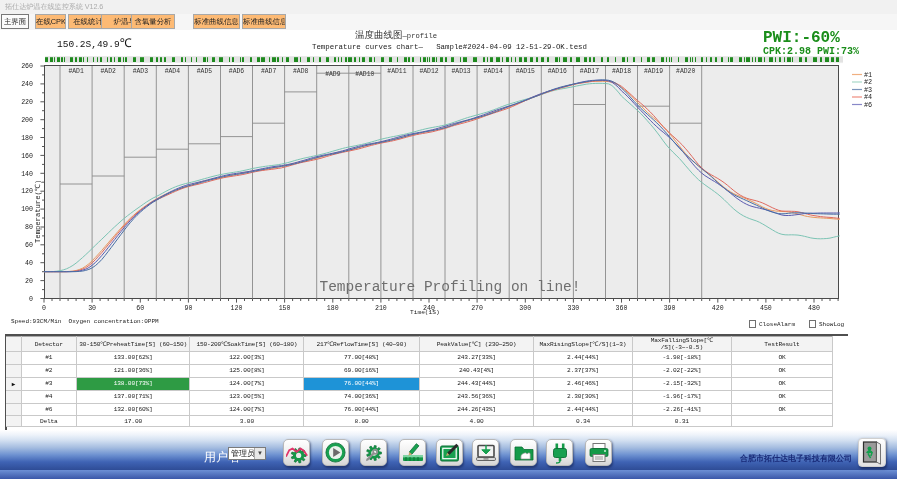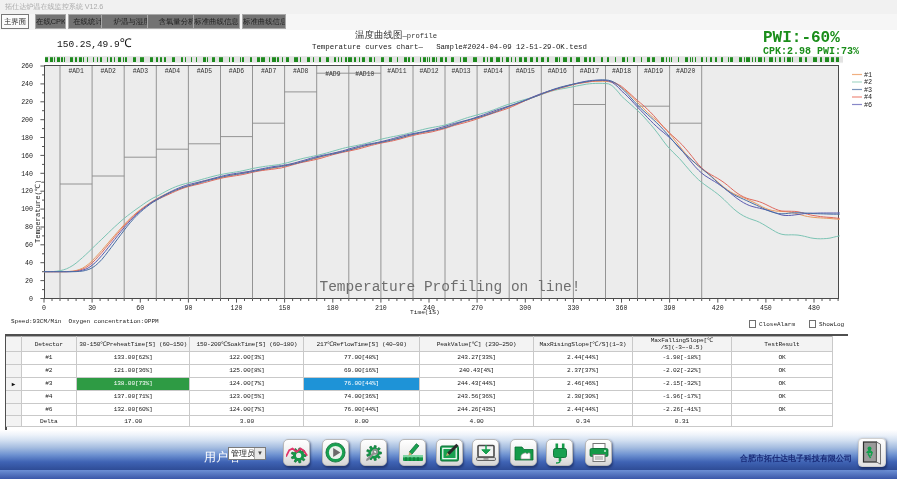--- a/index.html
+++ b/index.html
@@ -1,39 +1,39 @@
 <!DOCTYPE html>
 <html><head><meta charset="utf-8">
 <style>
 *{margin:0;padding:0;box-sizing:border-box}
 html,body{width:897px;height:479px;overflow:hidden;background:#fff;font-family:"Liberation Sans",sans-serif;position:relative}
 .abs{position:absolute}
 #titlebar{left:0;top:0;width:897px;height:14px;background:#f1f1f1;color:#ababab;font-size:7.2px;letter-spacing:-0.1px;line-height:14px;padding-left:5px}
 #menubar{left:0;top:14px;width:897px;height:16px;background:#f6f6f6}
-.tab{position:absolute;top:0;height:15px;border:1px solid #a8a8a8;background:#737373;font-size:7.4px;color:#222;text-align:center;line-height:13.5px;white-space:nowrap;overflow:hidden}
+.tab{position:absolute;top:0;height:15px;border:1px solid #a8a8a8;background:#fdba74;font-size:7.4px;color:#222;text-align:center;line-height:13.5px;white-space:nowrap;overflow:hidden}
 .grn{color:#1b8e1b;font-weight:bold;font-family:"Liberation Mono",monospace}
 .mono{font-family:"Liberation Mono",monospace}
 #tbl{border-collapse:collapse;table-layout:fixed;font-family:"Liberation Mono",monospace;font-size:6.2px;color:#222}
 #tbl td{border:1px solid #c9c9c9;border-top:none;border-left:none;text-align:center;padding:0;height:12.9px;overflow:hidden;white-space:nowrap;letter-spacing:-0.2px}
 #tbl td.h{background:#f3f3f3;height:15px;line-height:7px}
 #tbl tr:last-child td{height:10.5px}
 #tbl td.sel{background:#f3f3f3;font-size:6px;color:#111}
 #toolbar{left:0;top:430px;width:897px;height:40px;background:linear-gradient(180deg,#ffffff 0%,#f2f6fb 10%,#d9e4f3 24%,#a9c0e2 42%,#6b8fd0 62%,#44... )}
 .tbtn{position:absolute;top:439px;width:27px;height:27px;border:1px solid #b8b8b8;border-radius:5px;background:linear-gradient(180deg,#ffffff,#ececec 60%,#d6d6d6);box-shadow:1px 1.5px 2px rgba(20,30,70,.5);text-align:center;padding-top:2px}
 .cb{position:absolute;width:7.5px;height:7.5px;border:1px solid #707070;background:#fff}
 .cbl{position:absolute;font-family:"Liberation Mono",monospace;font-size:6px;color:#222}
 </style></head>
 <body>
 <div class="abs" id="titlebar">拓仕达炉温在线监控系统 V12.6</div>
 <div class="abs" id="menubar">
 <div class="tab" style="left:1px;width:28px;border-color:#777;background:#fbfbfb">主界面</div>
 <div class="tab" style="left:35px;width:31px">在线CPK</div>
 <div class="tab" style="left:68px;width:40px">在线统计</div>
 <div class="tab" style="left:101px;width:62px">炉温与湿度</div>
-<div class="tab" style="left:147px;width:60px">含氧量分析</div>
+<div class="tab" style="left:131px;width:44px">含氧量分析</div>
 <div class="tab" style="left:193px;width:47px">标准曲线信息</div>
 <div class="tab" style="left:242px;width:44px">标准曲线信息</div>
 </div>
 <div class="abs mono" style="left:57px;top:34px;font-size:9.5px;color:#111">150.2S,49.9<span style="font-size:12px;font-family:'Liberation Sans'">℃</span></div>
 <div class="abs" style="left:355px;top:28.5px;font-size:9.5px;color:#333">温度曲线图<span class="mono" style="font-size:7.2px">—profile</span></div>
 <div class="abs grn" style="left:763px;top:29px;font-size:16px">PWI:-60%</div>
 <div class="abs mono" style="left:312px;top:43px;font-size:7.4px;color:#222">Temperature curves chart—&nbsp;&nbsp;&nbsp;Sample#2024-04-09 12-51-29-OK.tesd</div>
 <div class="abs grn" style="left:763px;top:45.5px;font-size:10px">CPK:2.98 PWI:73%</div>
 
 <svg class="abs" style="left:0;top:0" width="897" height="316" viewBox="0 0 897 316">

